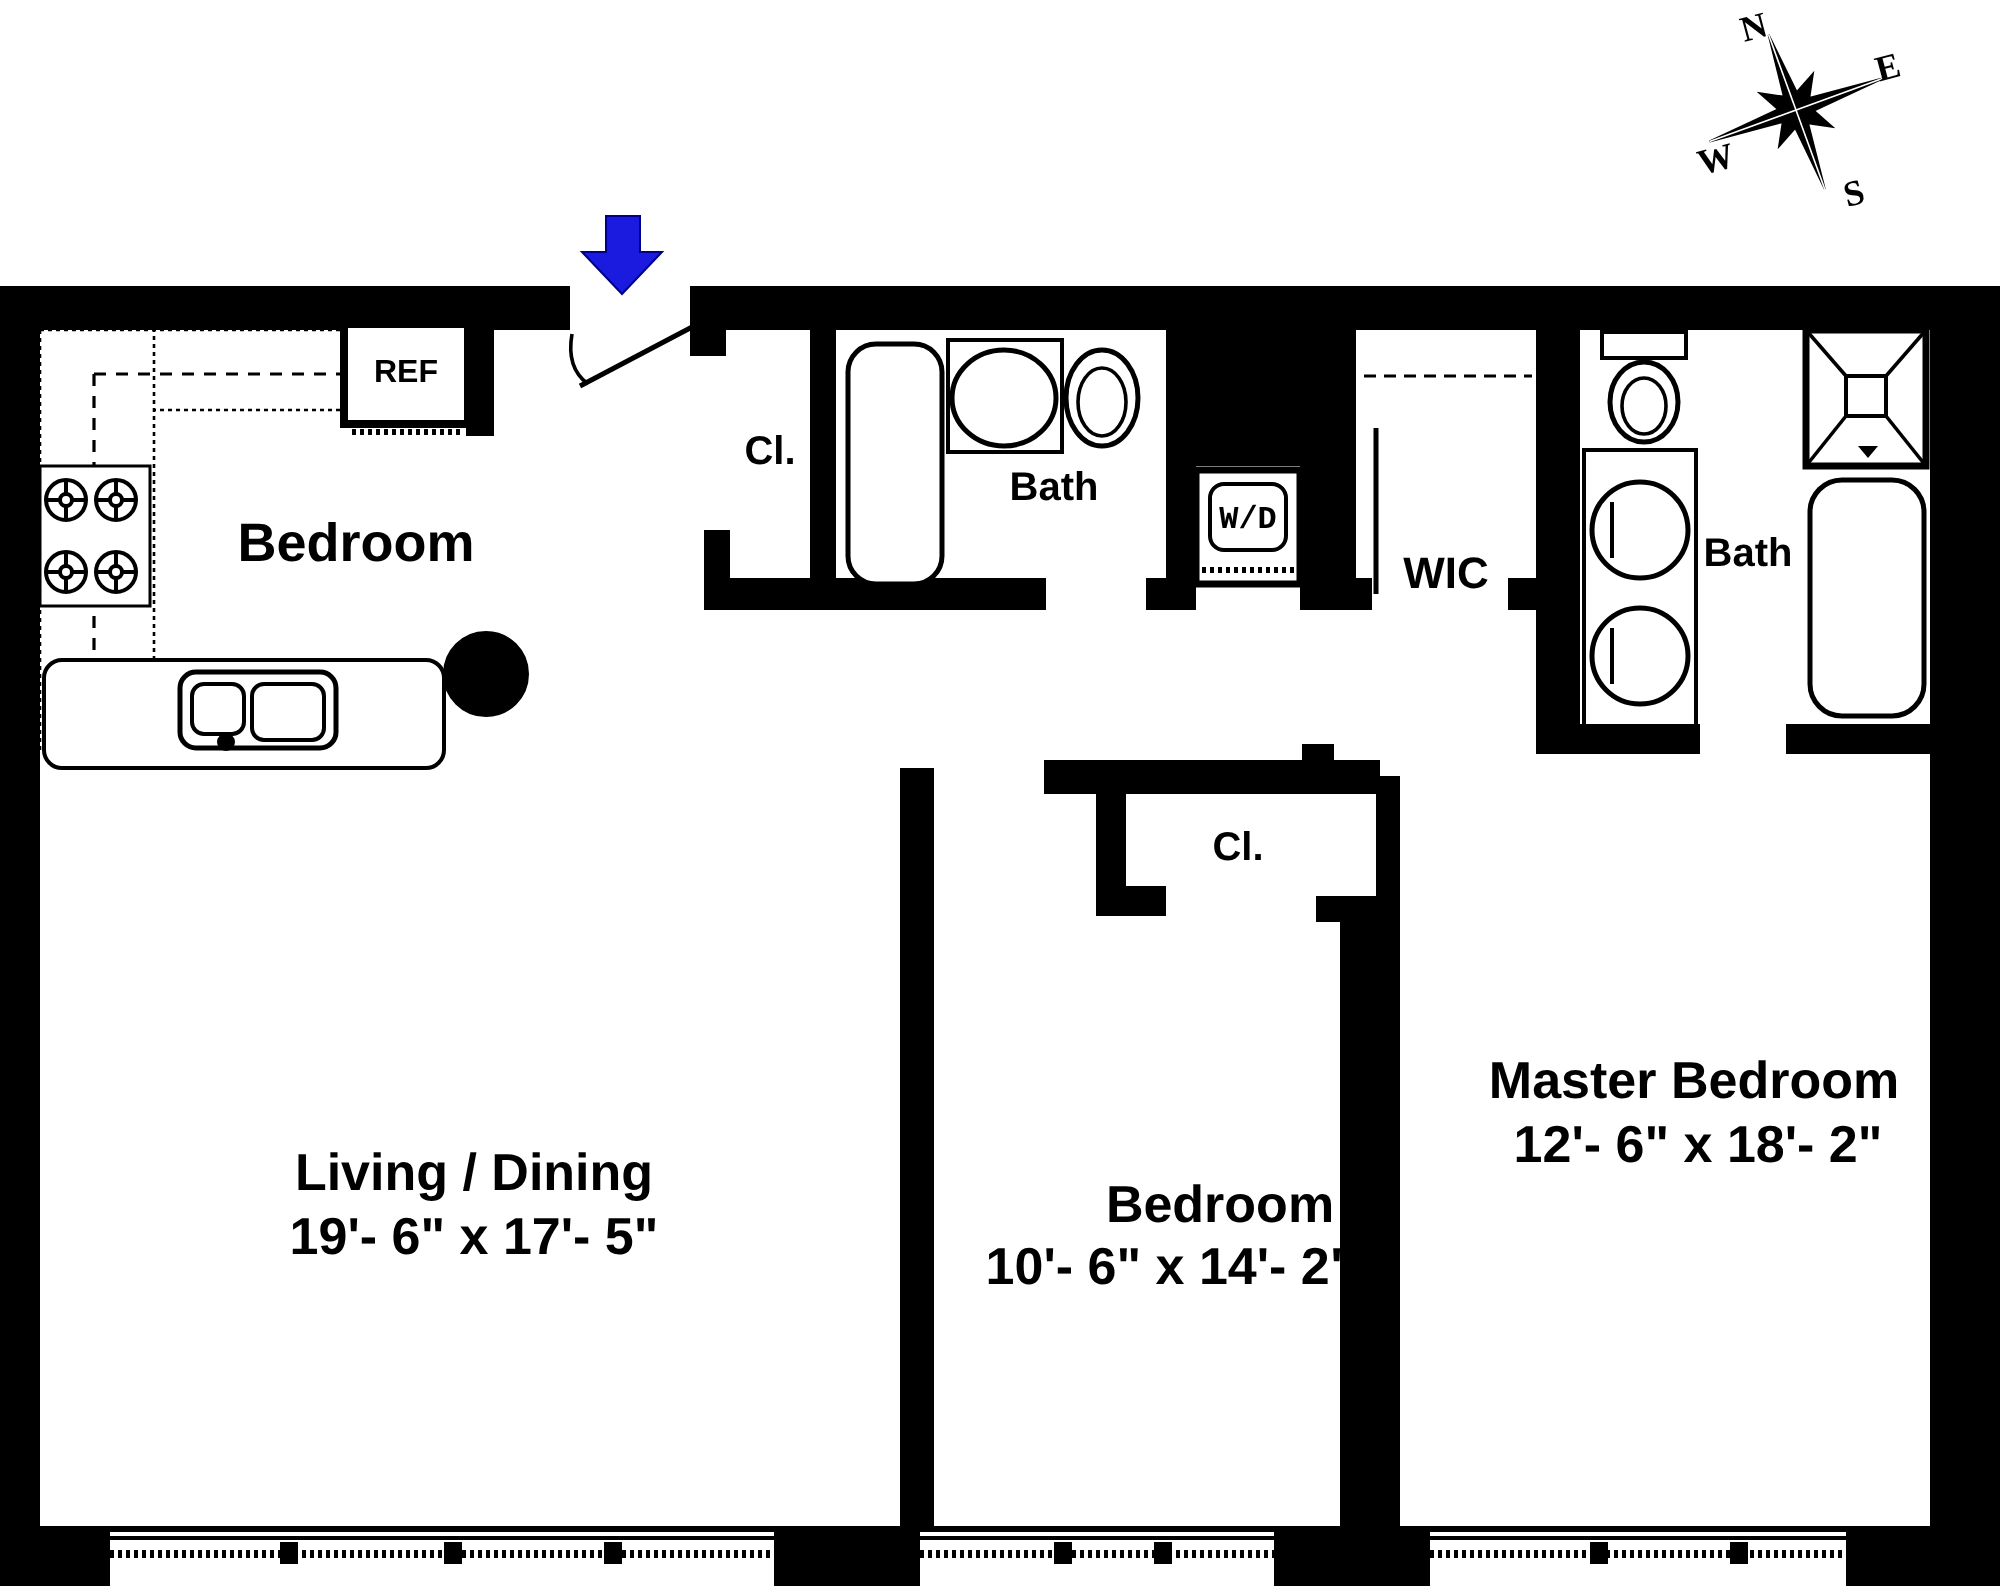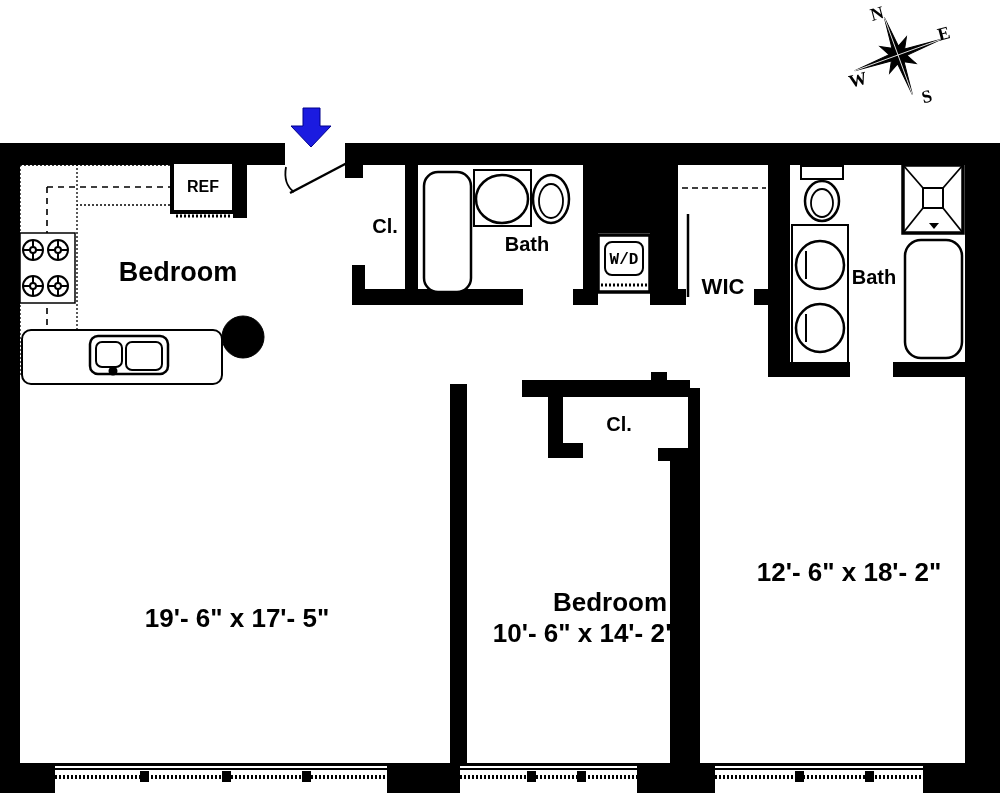--- a/index.html
+++ b/index.html
@@ -202,25 +202,27 @@
 
 <div class="lbl big" style="left:178px;top:272px;">Bedroom</div>
 <div class="lbl tiny" style="left:203px;top:187px;">REF</div>
 <div class="lbl small" style="left:385px;top:226px;">Cl.</div>
 <div class="lbl small" style="left:527px;top:244px;">Bath</div>
 <div class="lbl tiny" style="left:624px;top:260px;font-family:Liberation Mono, monospace;">W/D</div>
 <div class="lbl" style="left:723px;top:239px;font-size:22px;margin-top:48px;">WIC</div>
 <div class="lbl small" style="left:874px;top:277px;">Bath</div>
 <div class="lbl small" style="left:619px;top:424px;">Cl.</div>
 
+<div class="lbl room" style="left:237px;top:586px;">Living / Dining</div>
 <div class="lbl room" style="left:237px;top:618px;">19'- 6" x 17'- 5"</div>
 
 <div class="lbl room" style="left:610px;top:602px;">Bedroom</div>
 <div class="lbl room" style="left:585px;top:633px;">10'- 6" x 14'- 2"</div>
 
+<div class="lbl room" style="left:847px;top:540px;">Master Bedroom</div>
 <div class="lbl room" style="left:849px;top:572px;">12'- 6" x 18'- 2"</div>
 
 <div class="compass-letter" style="left:877px;top:14px;">N</div>
 <div class="compass-letter" style="left:944px;top:34px;">E</div>
 <div class="compass-letter" style="left:858px;top:80px;">W</div>
 <div class="compass-letter" style="left:927px;top:97px;">S</div>
 
 </div>
 
 </body></html>

